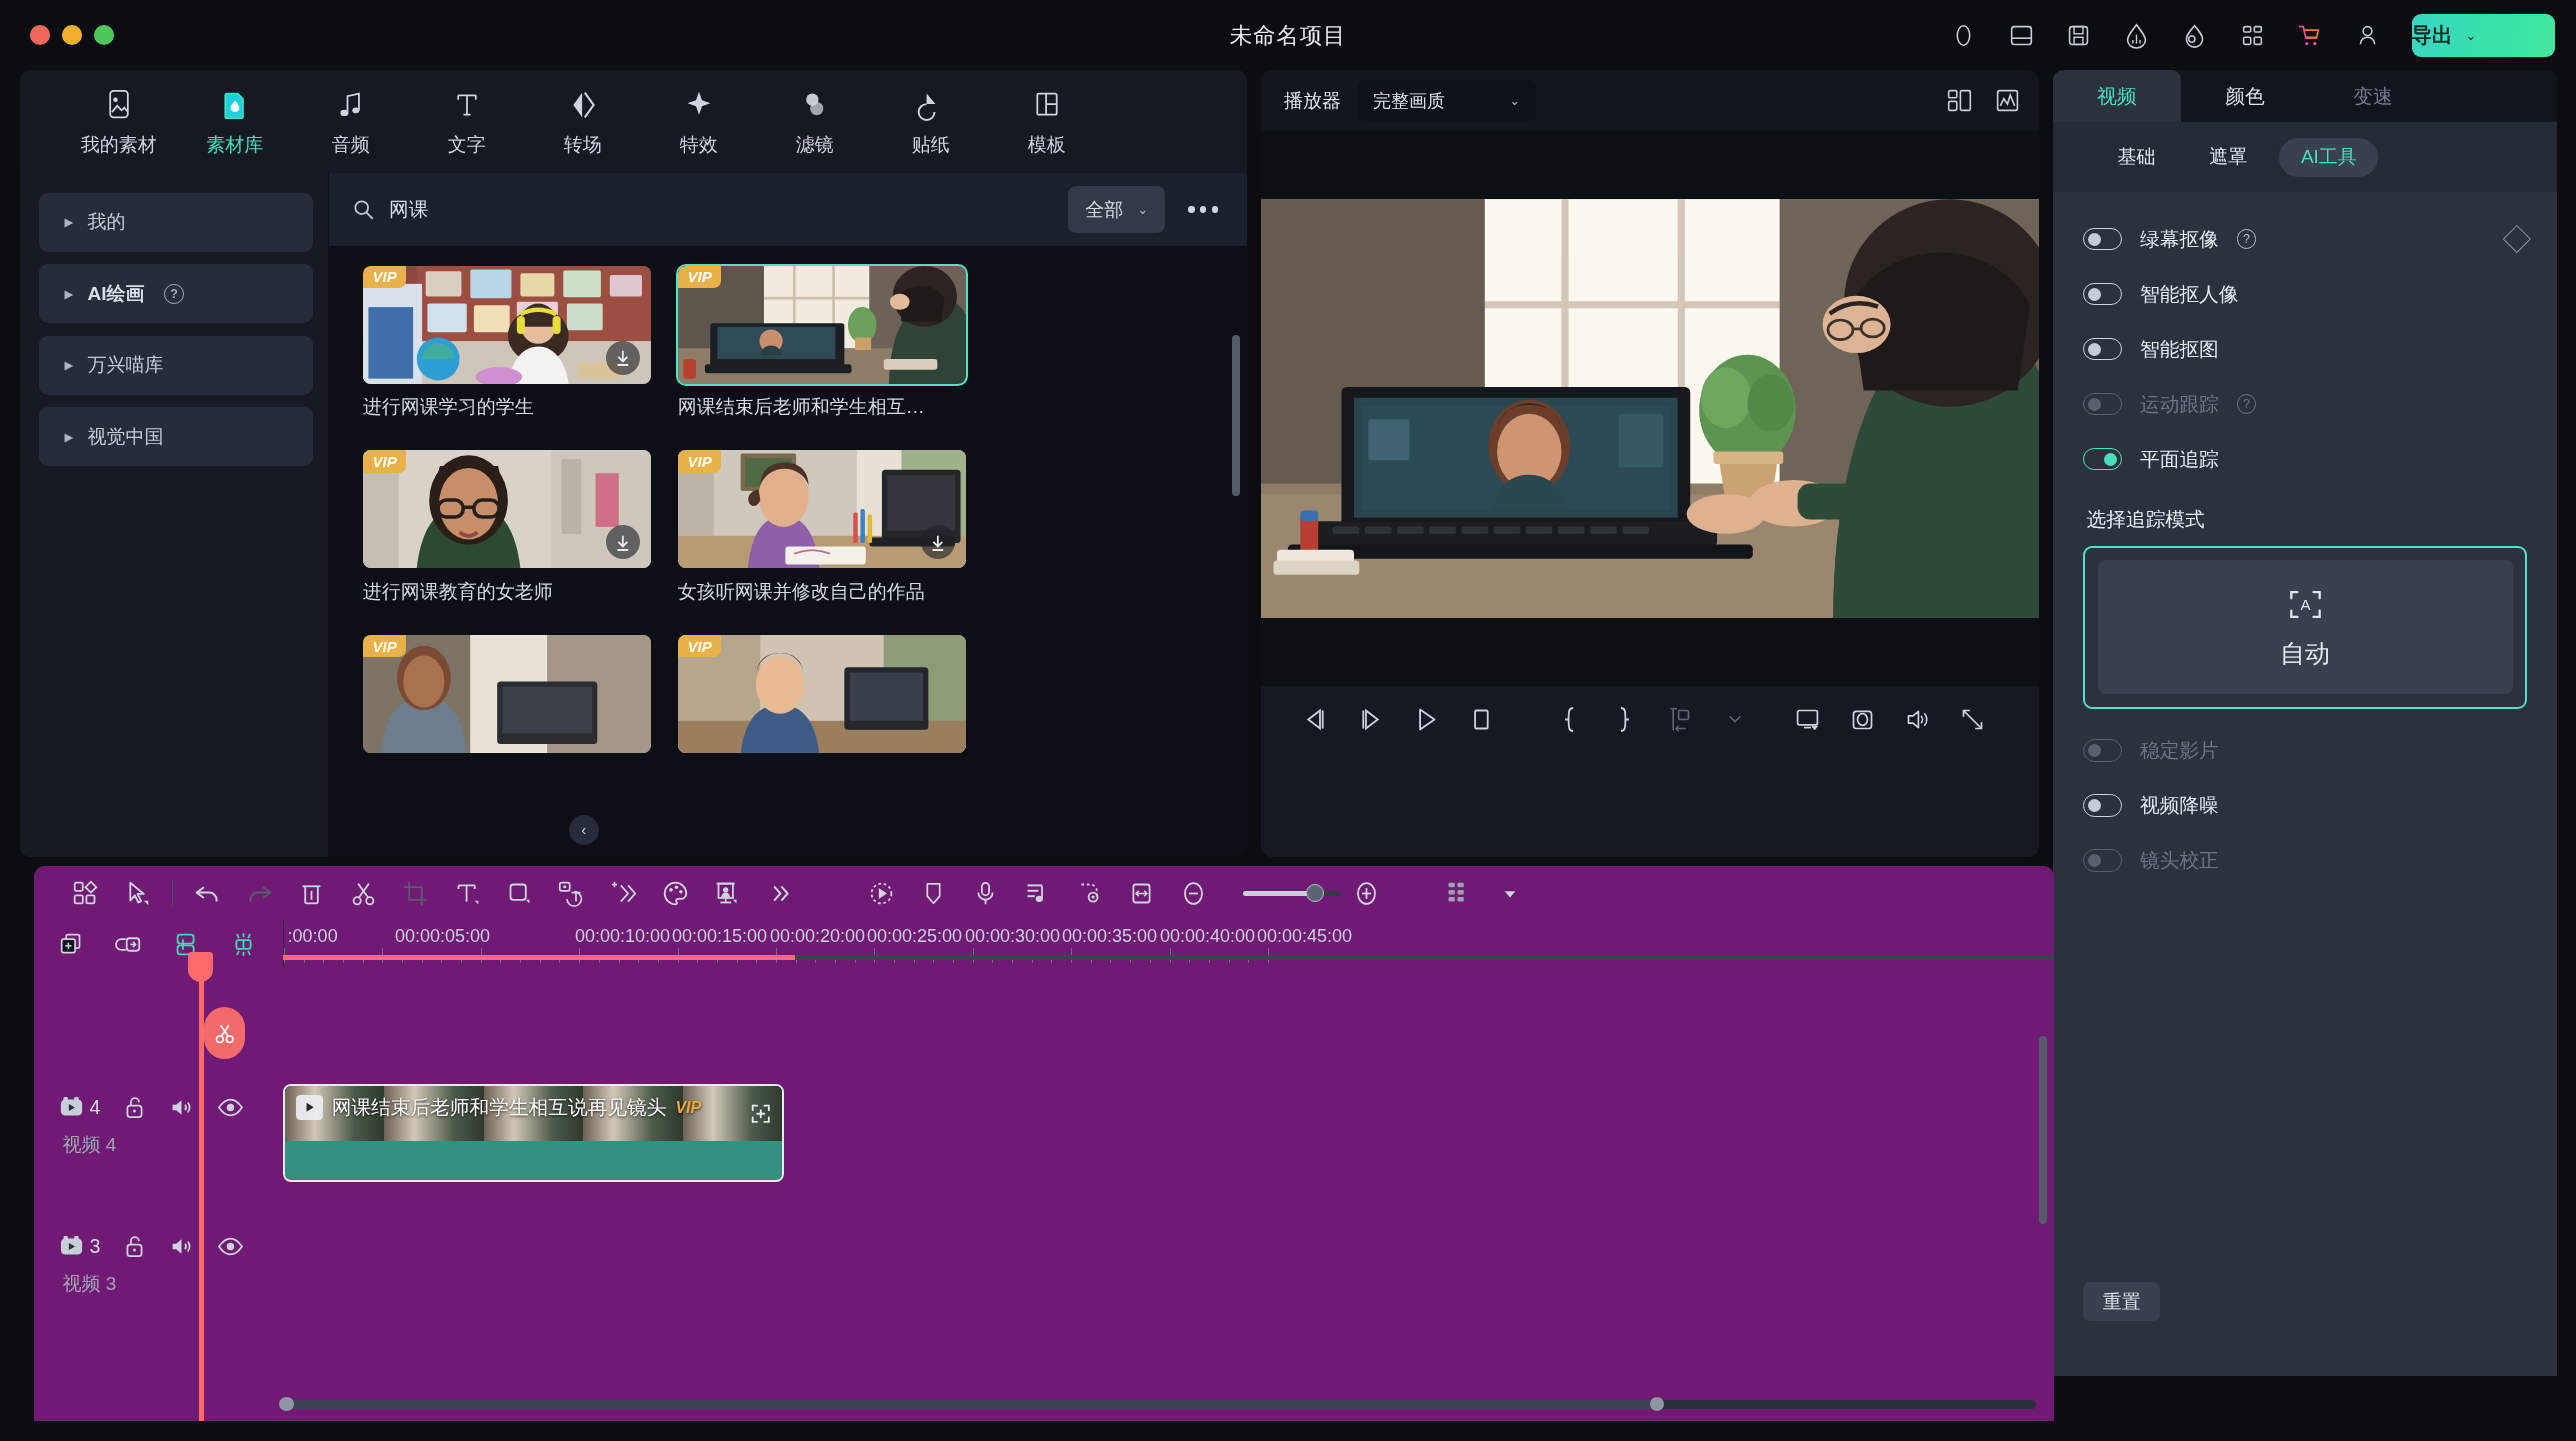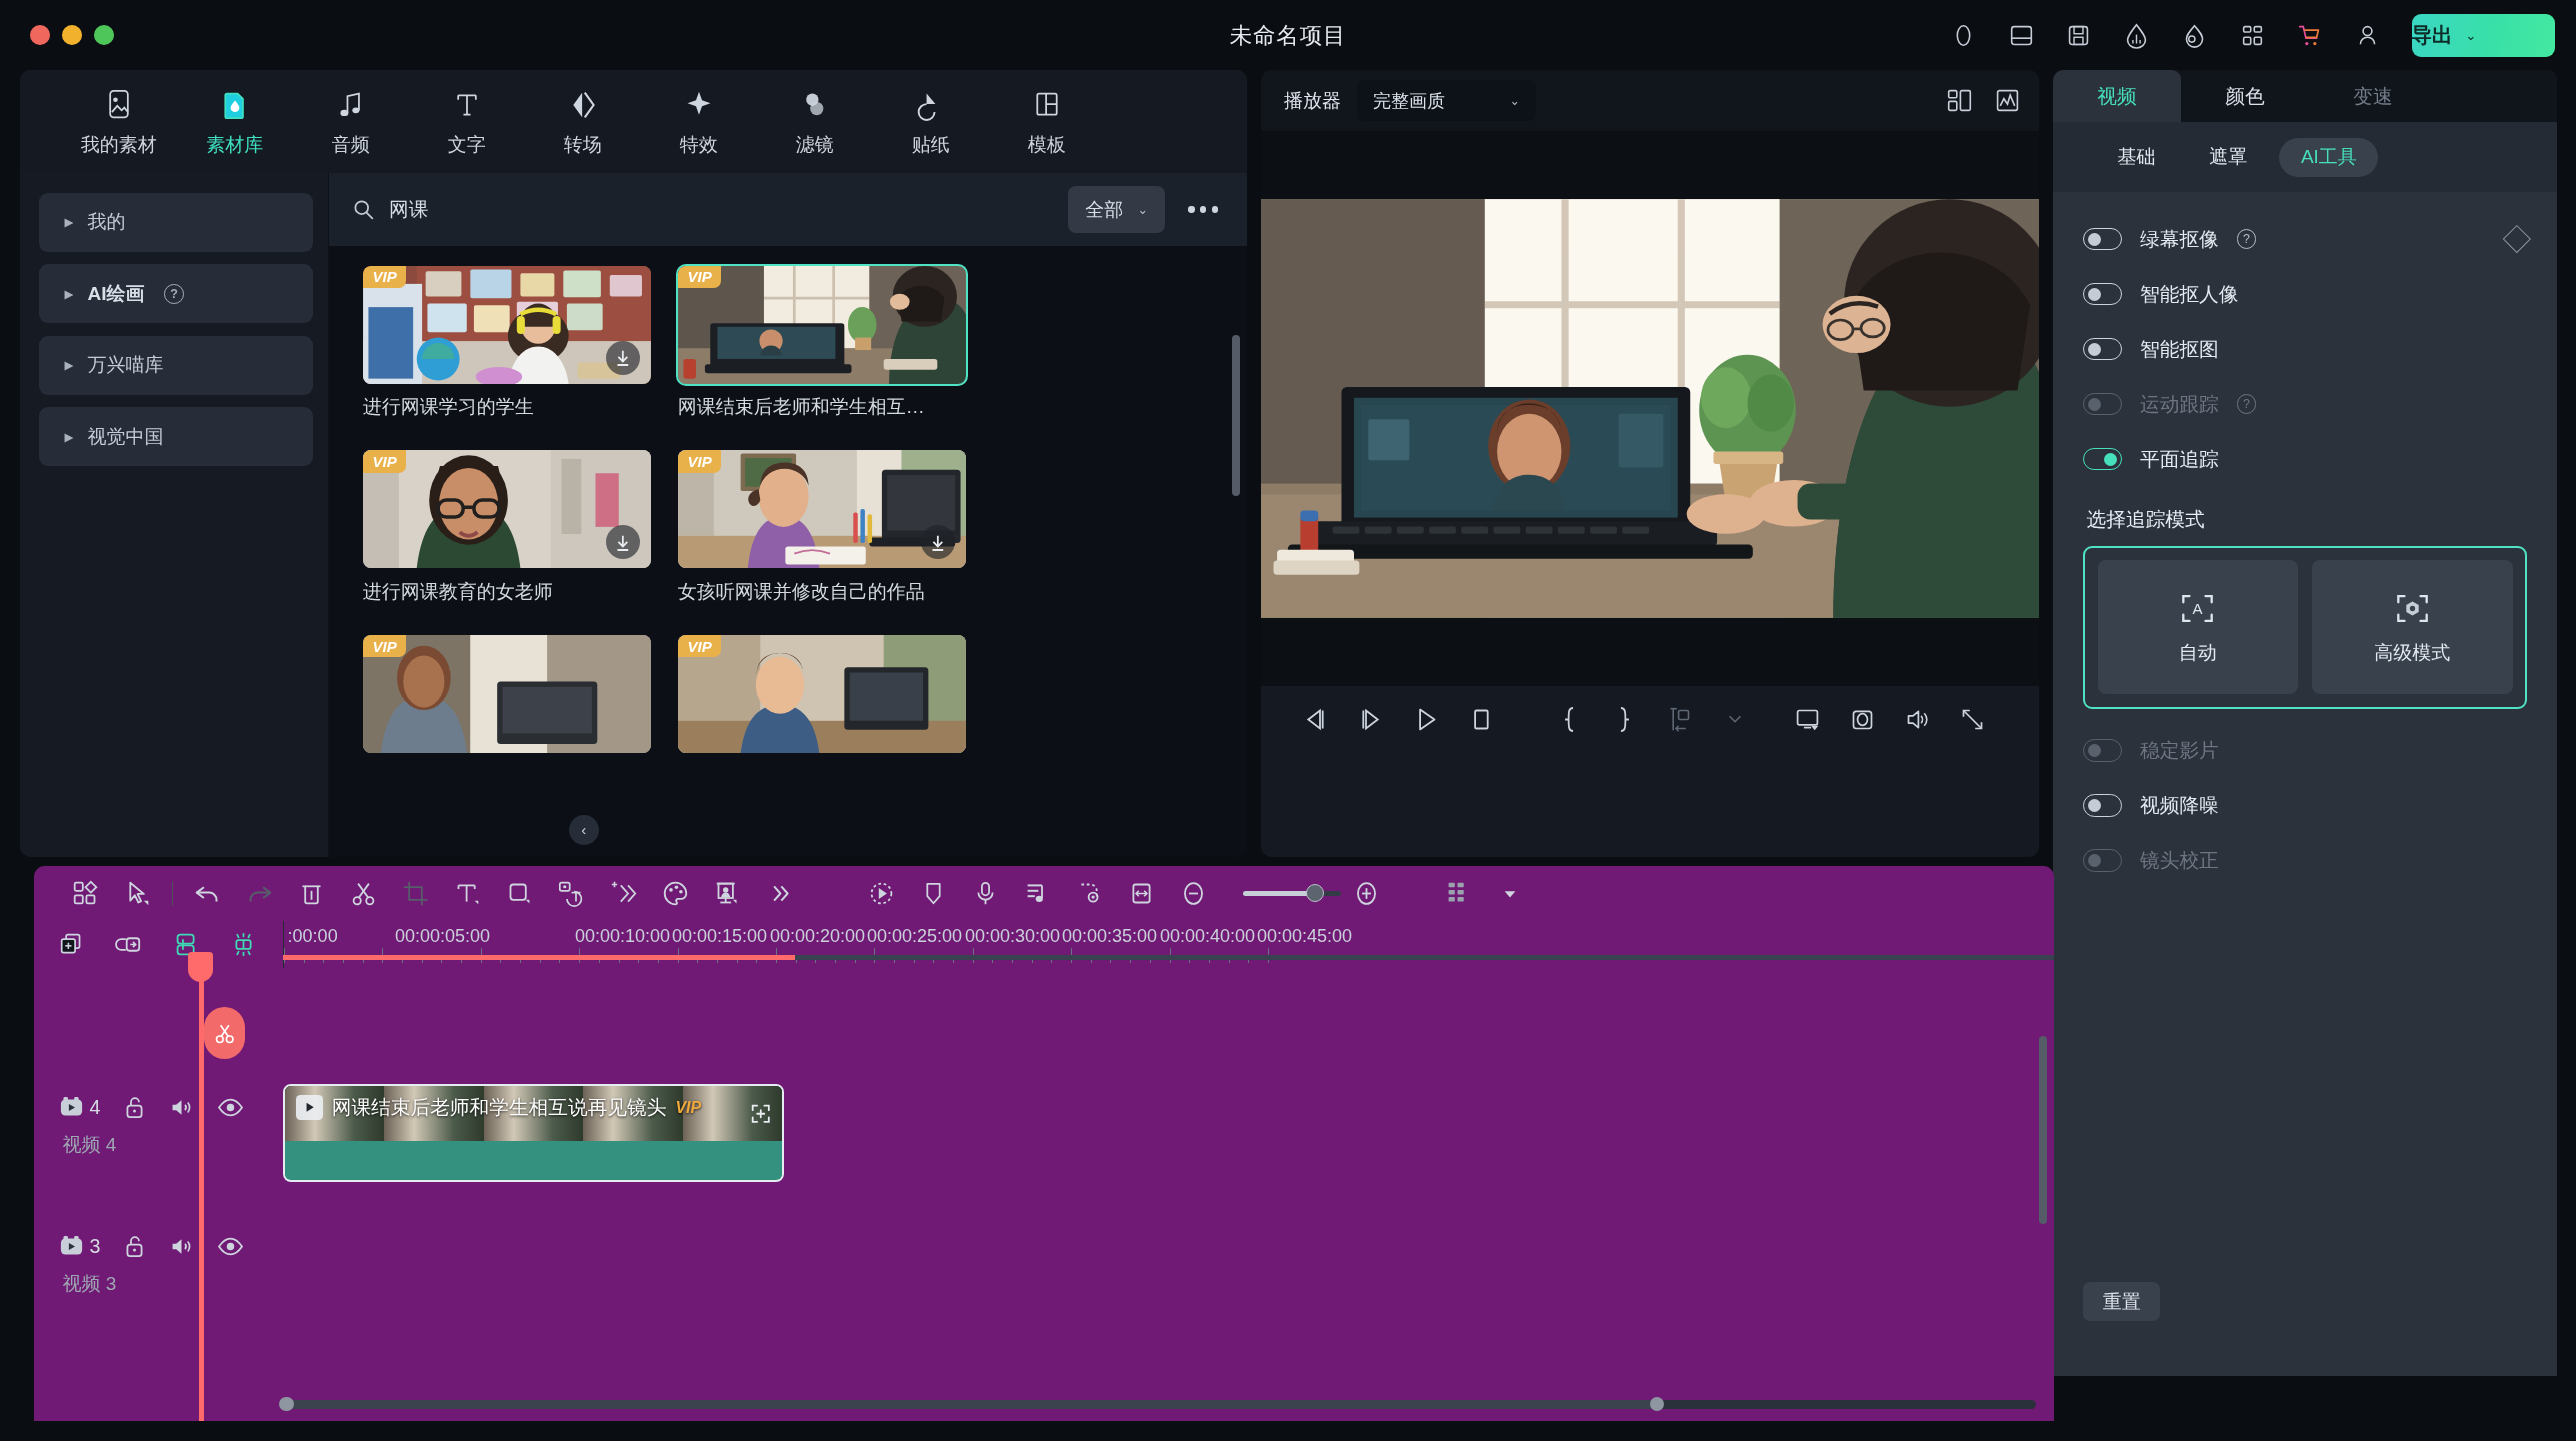--- a/index.html
+++ b/index.html
@@ -221,21 +221,21 @@
   .kf-diamond { margin-left: auto; width: 19.7px; height: 19.7px; border: 1.5px solid #8d95a1; transform: rotate(45deg); }
   .sec-title { font-size: 19.7px; color: #e6ecf3; margin: 19.7px 0 12.5px 3.6px; }
   .mode-box {
     border: 2.7px solid #4fe3c4; border-radius: 9px; padding: 12.5px;
     display: flex; gap: 14.3px; background: #2b323c;
   }
   .mode-card {
     flex: 1; height: 134px; border-radius: 8px; background: #39414d;
     display: flex; flex-direction: column; align-items: center; justify-content: center; gap: 12.5px;
   }
-  .mode-card .mlbl { font-size: 19px; color: #e3e9f0; }
+  .mode-card .mlbl { font-size: 25px; color: #e3e9f0; }
   .reset-btn {
     position: absolute; left: 30px; bottom: 55px; height: 39px; padding: 0 19.7px;
     border-radius: 7.2px; background: #39414d; color: #dbe2ea; font-size: 19px;
     display: flex; align-items: center; justify-content: center;
   }
 
   
   .timeline {
     position: absolute; left: 34px; top: 866px; width: 2020px; height: 555px;
     background: #701a75; border-radius: 10.7px 10.7px 0 0;
@@ -939,32 +939,20 @@
         <div class="mode-card">
           <span>
             <svg width="39" height="39" viewBox="0 0 44 44">
                 <g fill="none" stroke="#dfe5ec" stroke-width="2.6" stroke-linecap="round">
                   <path d="M6 15V8h7M38 15V8h-7M6 29v7h7M38 29v7h-7"></path>
                 </g>
                 <text x="22" y="28" font-size="17" fill="#dfe5ec" text-anchor="middle" font-family="Liberation Sans, sans-serif">A</text>
               </svg>
           </span>
           <span class="mlbl">自动</span>
-        </div>
-        <div class="mode-card">
-          <span>
-            <svg width="39" height="39" viewBox="0 0 44 44">
-                <g fill="none" stroke="#dfe5ec" stroke-width="2.6" stroke-linecap="round">
-                  <path d="M6 15V8h7M38 15V8h-7M6 29v7h7M38 29v7h-7"></path>
-                </g>
-                <path d="M22 14l7 4v8l-7 4-7-4v-8z" fill="#c6cdd6"></path>
-                <circle cx="22" cy="22" r="3" fill="#39414d"></circle>
-              </svg>
-          </span>
-          <span class="mlbl">高级模式</span>
         </div>
       </div>
 
       <div class="row-tog disabled" style="margin-top:14.3px">
         <span class="tog off-dim">
             <i></i>
           </span>
         <span class="tlbl">稳定影片</span>
       </div>
       <div class="row-tog">

